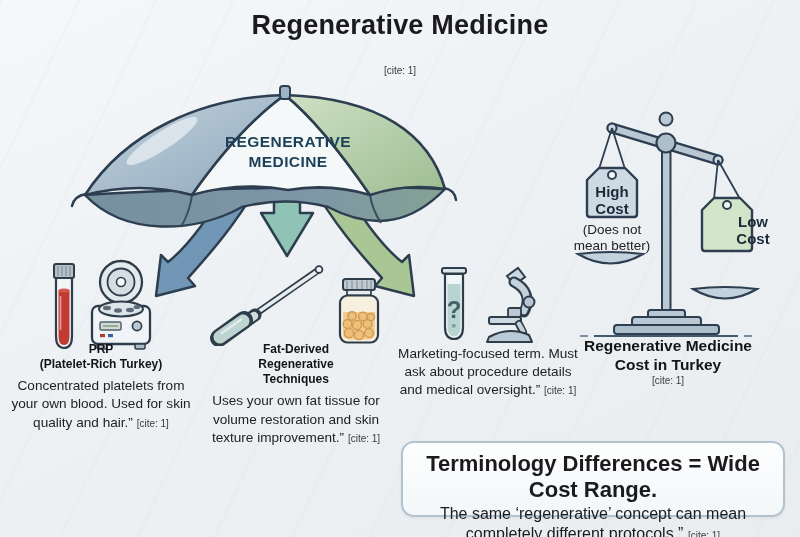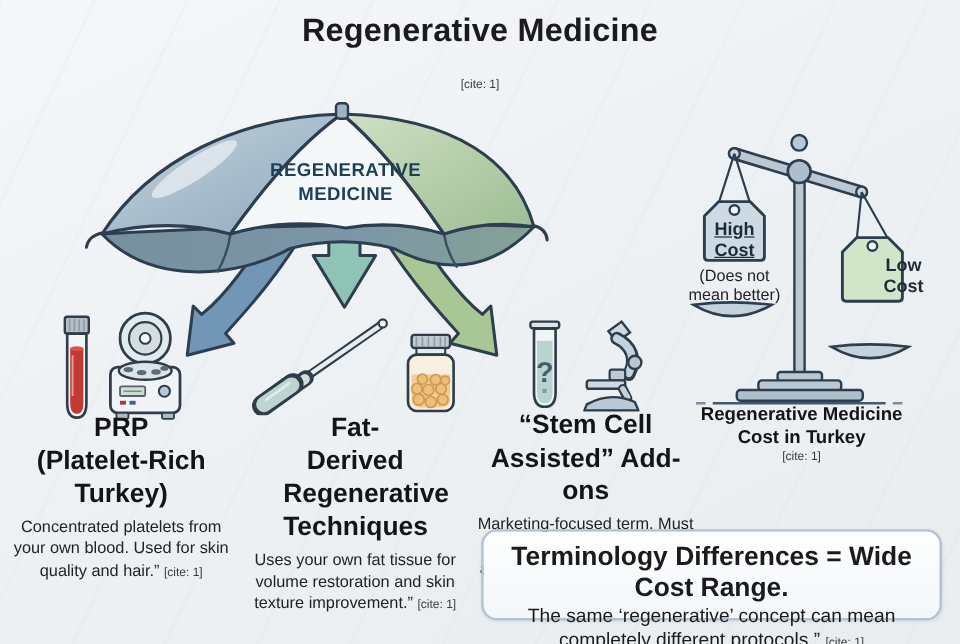--- a/index.html
+++ b/index.html
@@ -15,21 +15,21 @@
   .ctr { text-align: center; }
 
   
   .title { top: 10px; left: 0; width: 800px; font-size: 27px; font-weight: bold; letter-spacing: 0.2px; }
   .subtitle { top: 40px; left: 0; width: 800px; font-size: 19.5px; color: #202022; }
   .cite { font-size: 10px; color: #3a3a3e; font-weight: normal; white-space: nowrap; }
   .cite-top { top: 65px; left: 0; width: 800px; }
 
   
   .col { top: 0; }
-  .col h3 { font-size: 22px; line-height: 1.26; color: #141416; }
+  .col h3 { font-size: 12px; line-height: 1.26; color: #141416; }
   .col .desc { margin-top: 5px; font-size: 13.6px; line-height: 1.34; color: #222226; }
   .icon-row { display: flex; justify-content: center; align-items: flex-end; gap: 10px; }
 
   
   .tag-label { font-size: 15px; font-weight: bold; line-height: 1.12; color: #1c2b38; }
   .tag-note  { font-size: 13.5px; line-height: 1.15; color: #222226; }
   .scale-caption { font-size: 15.5px; font-weight: bold; line-height: 1.22; color: #141416; }
 
   
   .footer-box {
@@ -188,21 +188,20 @@
         <path d="M 33 16 C 45 22, 49 32, 43 45" fill="none" stroke="#c3d2dc" stroke-width="6.5" stroke-linecap="round"></path>
         <circle cx="48" cy="36" r="5.5" fill="#b6c6d2" stroke="#2f3c49" stroke-width="2"></circle>
         <rect x="27" y="42" width="13" height="9" rx="2" fill="#bcc9d4" stroke="#2f3c49" stroke-width="1.8"></rect>
         <rect x="8" y="51" width="32" height="7" rx="2" fill="#cdd9e2" stroke="#2f3c49" stroke-width="2"></rect>
         <path d="M 38 58 L 42 66" stroke="#2f3c49" stroke-width="8" stroke-linecap="round"></path>
         <path d="M 38 58 L 42 65" stroke="#c3d2dc" stroke-width="4.5" stroke-linecap="round"></path>
         <path d="M 8 71 Q 28 60 48 69 L 51 76 H 6 Z" fill="#b9c9d5" stroke="#2f3c49" stroke-width="2" stroke-linejoin="round"></path>
       </svg>
     </div>
     <div class="ctr" style="margin-top:-6px;">
-      <h3 style="width:172px; margin:0 auto;">“Stem Cell Assisted” Add-ons</h3>
       <p class="desc" style="width:192px; margin-left:auto; margin-right:auto;">
         <span>Marketing-focused term. Must ask about procedure details and medical oversight.”</span>
         <span class="cite">[cite: 1]</span>
       </p>
     </div>
   </div>
 
   <svg class="abs" style="left:560px; top:103px;" width="230" height="235" viewBox="0 0 230 235">
 
     <rect x="102" y="36" width="8.5" height="188" fill="#b9c8d3" stroke="#2d3e50" stroke-width="2"></rect>
@@ -226,21 +225,21 @@
     <path d="M 18 151 Q 50.5 147 83 151 Q 50.5 170 18 151 Z" fill="#c3d2dc" stroke="#2d3e50" stroke-width="2.2"></path>
     <path d="M 133 186 Q 165 182 197 186 Q 165 205 133 186 Z" fill="#c3d2dc" stroke="#2d3e50" stroke-width="2.2"></path>
 
     <rect x="88" y="207" width="37" height="8" rx="2.5" fill="#b9c8d3" stroke="#2d3e50" stroke-width="2"></rect>
     <rect x="72" y="214" width="69" height="9" rx="3" fill="#b9c8d3" stroke="#2d3e50" stroke-width="2"></rect>
     <rect x="54" y="222" width="105" height="9" rx="3" fill="#aebfcc" stroke="#2d3e50" stroke-width="2"></rect>
     <path d="M 34 233 H 178" stroke="#44596e" stroke-width="2.2"></path>
     <path d="M 20 233 H 28 M 184 233 H 192" stroke="#7b8da0" stroke-width="2"></path>
   </svg>
 
-  <div class="abs ctr tag-label" style="left:587px; top:184px; width:50px;text-decoration:underline;">High Cost</div>
+  <div class="abs ctr tag-label" style="left:587px; top:184px; width:50px;">High Cost</div>
   <div class="abs ctr tag-note" style="left:564px; top:222px; width:96px;">(Does not mean better)</div>
   <div class="abs ctr tag-label" style="left:730px; top:214px; width:46px;">Low Cost</div>
   <div class="abs ctr" style="left:558px; top:337px; width:220px;">
     <div class="scale-caption">Regenerative Medicine</div>
     <div class="scale-caption">Cost in Turkey</div>
     <div class="cite">[cite: 1]</div>
   </div>
 
   <div class="abs ctr footer-box">
     <div class="headline">Terminology Differences = Wide Cost Range.</div>

